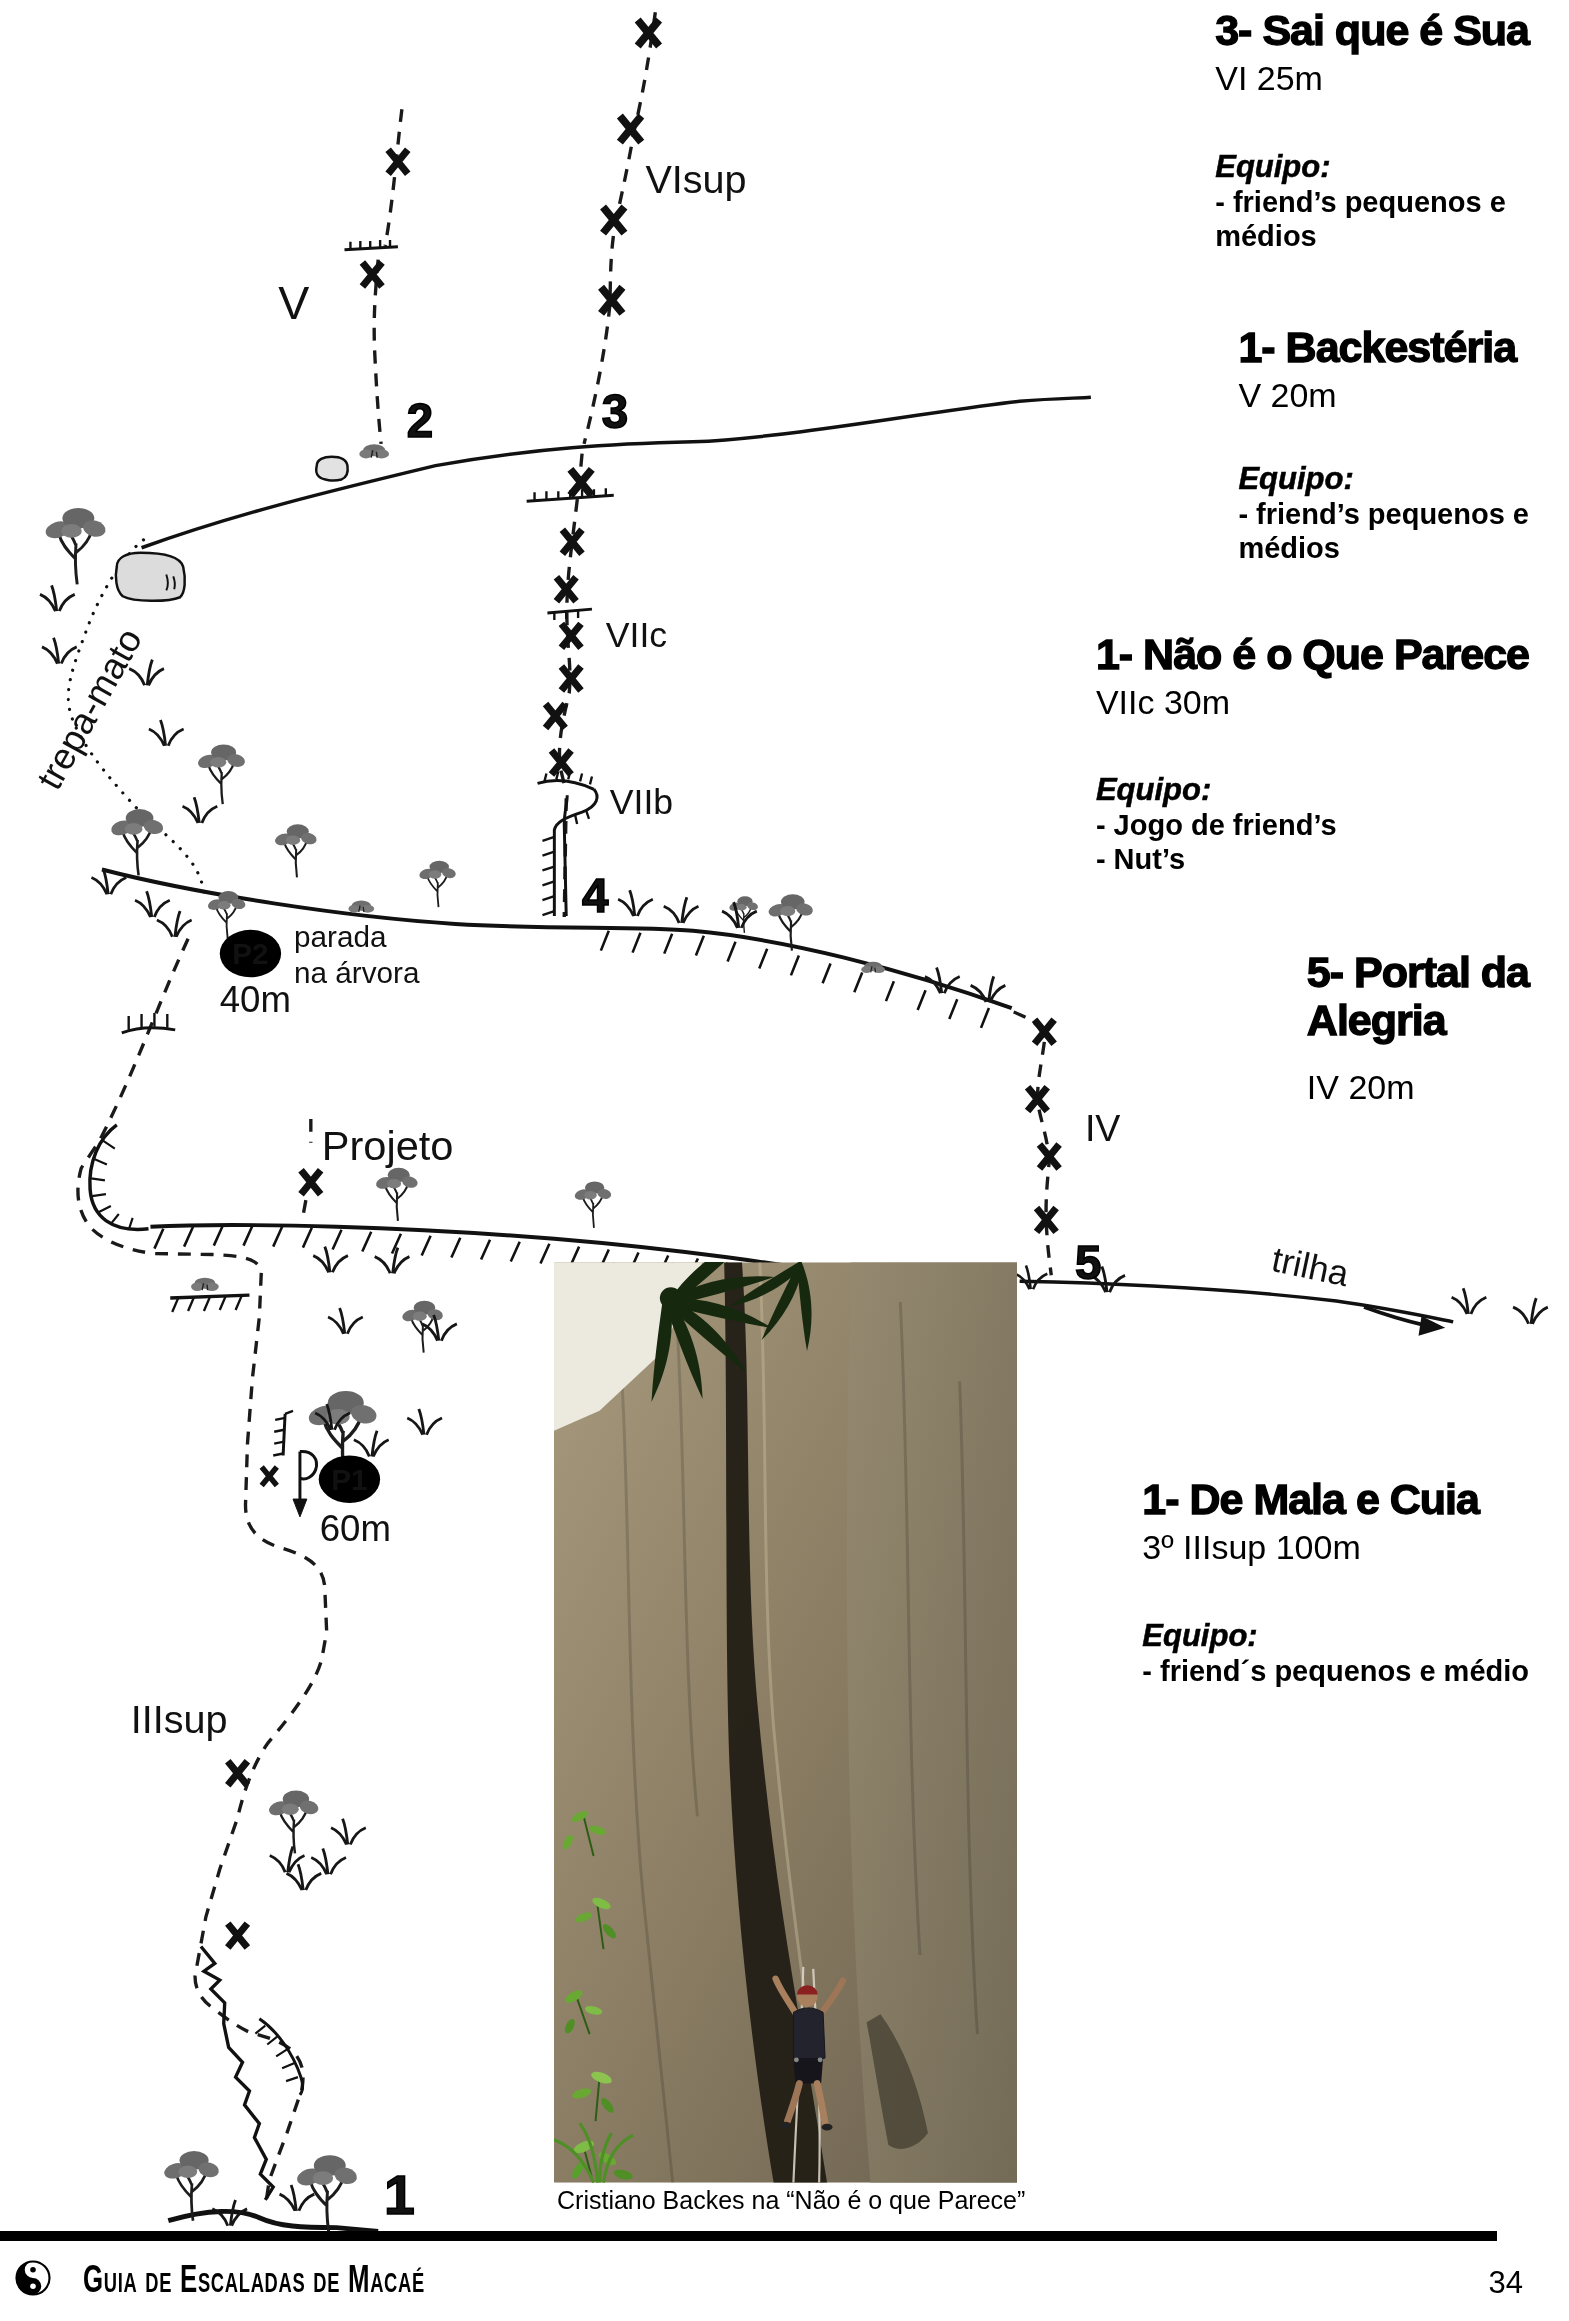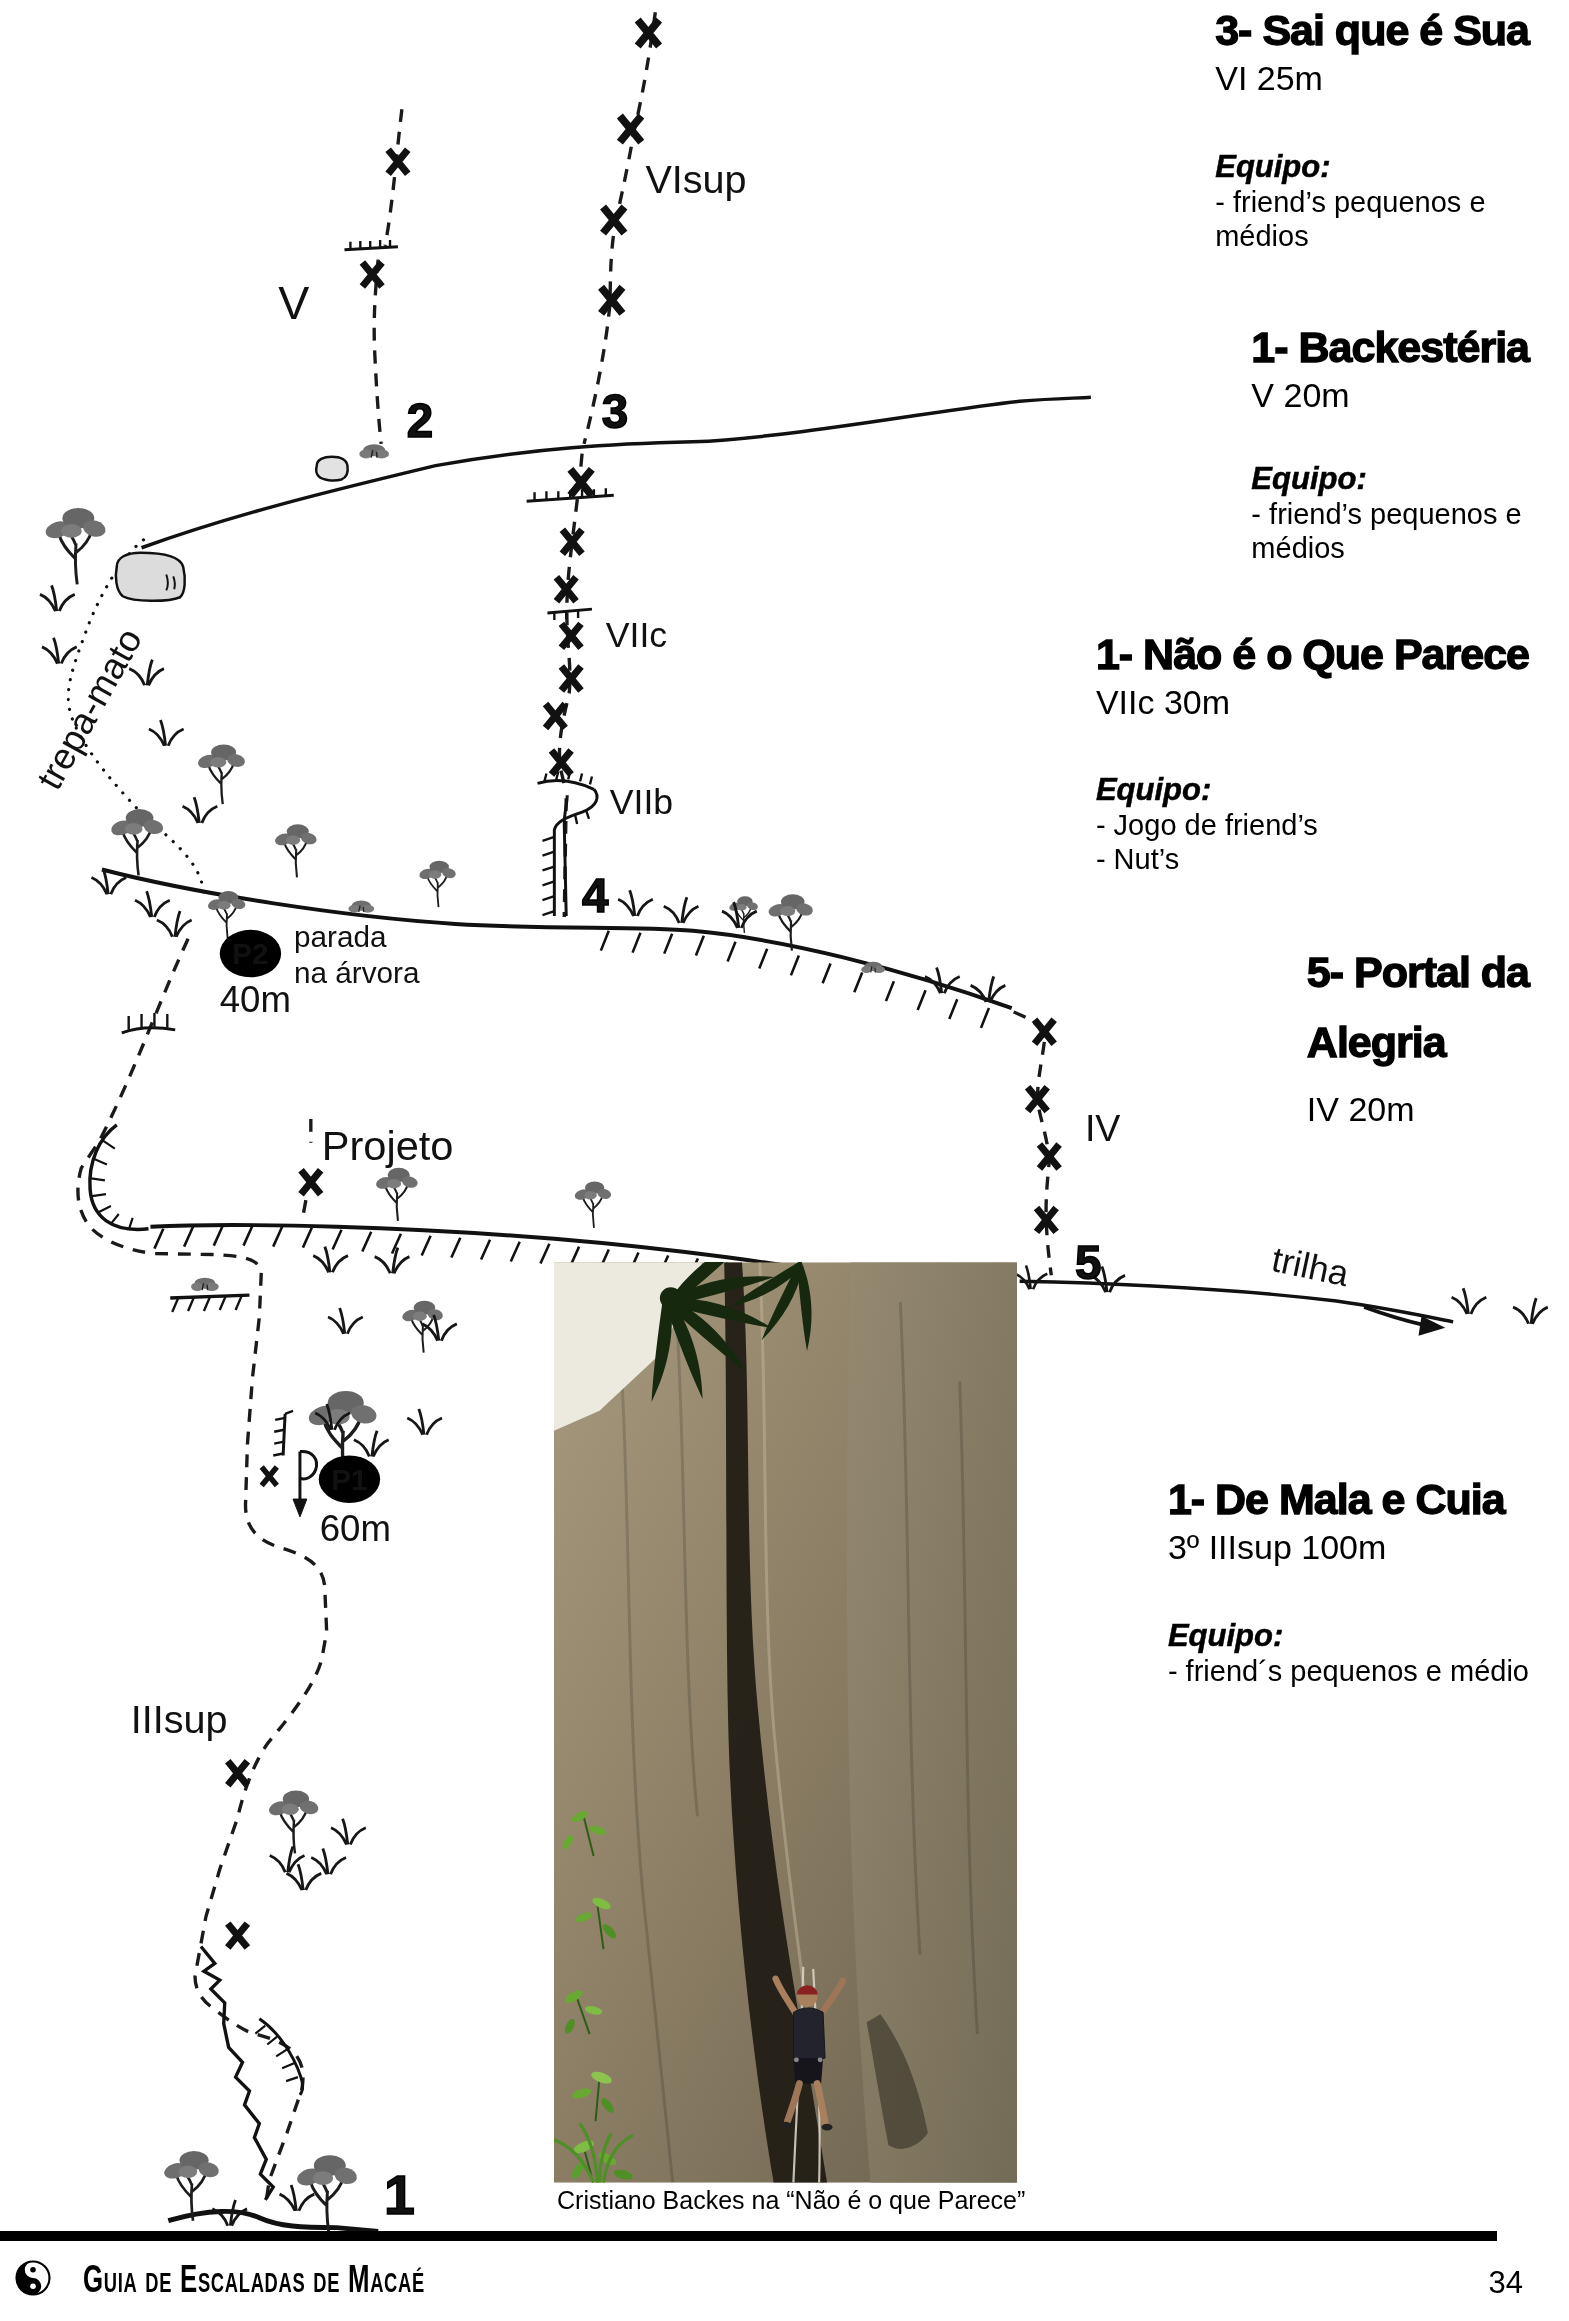--- a/index.html
+++ b/index.html
@@ -4,21 +4,21 @@
 <style>
   html,body{margin:0;padding:0;background:#fff;}
   .page{position:relative;width:1569px;height:2322px;background:#fff;overflow:hidden;
         font-family:"Liberation Sans",sans-serif;color:#000;}
   svg text{font-family:"Liberation Sans",sans-serif;fill:#111;}
   .topo{position:absolute;left:0;top:0;}
   .rblock{position:absolute;right:40px;text-align:left;}
   .rtitle{font-size:43px;font-weight:bold;letter-spacing:-1px;-webkit-text-stroke:1.3px #000;line-height:1.12;}
   .rgrade{font-size:34px;margin-top:5px;}
   .requipo{font-size:31px;font-weight:bold;font-style:italic;-webkit-text-stroke:0.5px #000;}
-  .rline{font-size:29px;line-height:1.18;}
+  .rline{font-size:29px;line-height:1.18;font-weight:bold;}
   .caption{position:absolute;left:557px;top:2186px;width:475px;font-size:25px;}
   .fbar{position:absolute;left:0;top:2231px;width:1497px;height:10px;background:#000;}
   .ftitle{position:absolute;left:83px;top:2258px;font-size:38px;font-weight:bold;
           font-variant:small-caps;letter-spacing:1px;transform:scaleX(.68);transform-origin:left top;}
   .pnum{position:absolute;right:46px;top:2265px;font-size:31px;}
   .photo{position:absolute;left:554px;top:1262px;width:463px;height:921px;}
 </style>
 </head>
 <body>
 
@@ -242,21 +242,21 @@
   <div class="rblock" style="top:630px">
     <div class="rtitle">1- Não é o Que Parece</div>
     <div class="rgrade">VIIc 30m</div>
     <div class="requipo" style="margin-top:50px">Equipo:</div>
     <div class="rline">- Jogo de friend’s</div>
     <div class="rline">- Nut’s</div>
   </div>
 
   <div class="rblock" style="top:948px">
     <div class="rtitle">5- Portal da</div>
-    <div class="rtitle" style="margin-top:22px;padding-right:26px">Alegria</div>
+    <div class="rtitle" style="padding-right:26px">Alegria</div>
     <div class="rgrade" style="margin-top:24px">IV 20m</div>
   </div>
 
   <div class="rblock" style="top:1475px">
     <div class="rtitle">1- De Mala e Cuia</div>
     <div class="rgrade">3º IIIsup 100m</div>
     <div class="requipo" style="margin-top:51px">Equipo:</div>
     <div class="rline">- friend´s pequenos e médio</div>
   </div>
 

